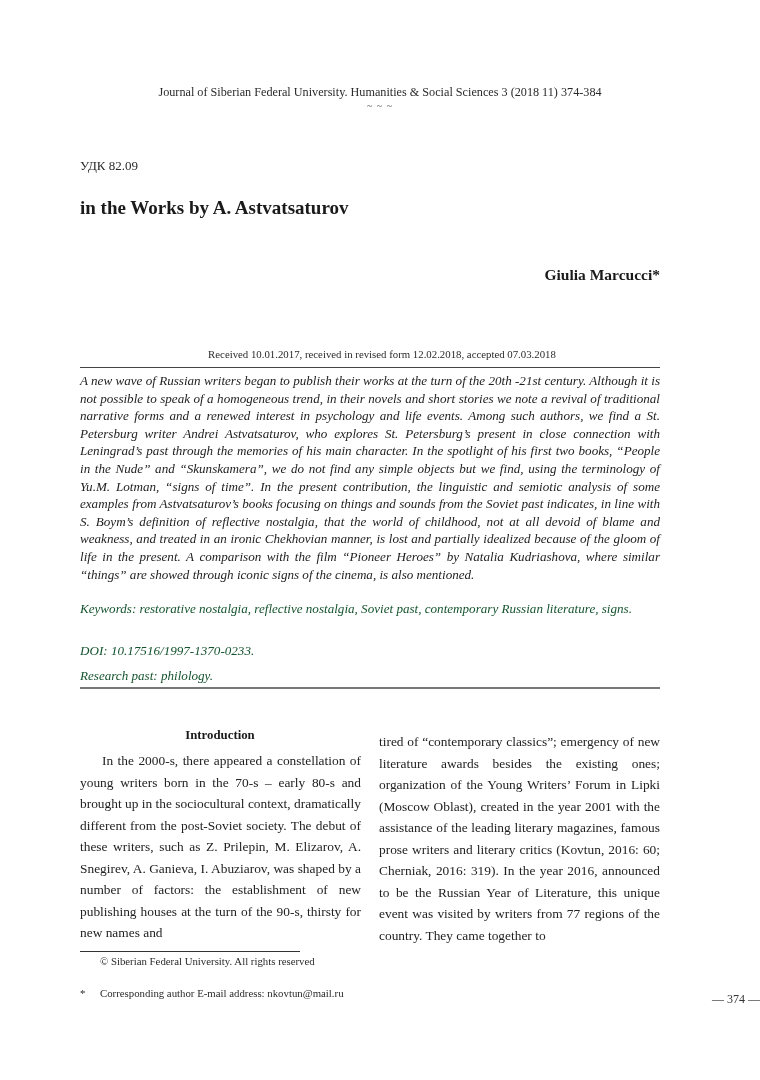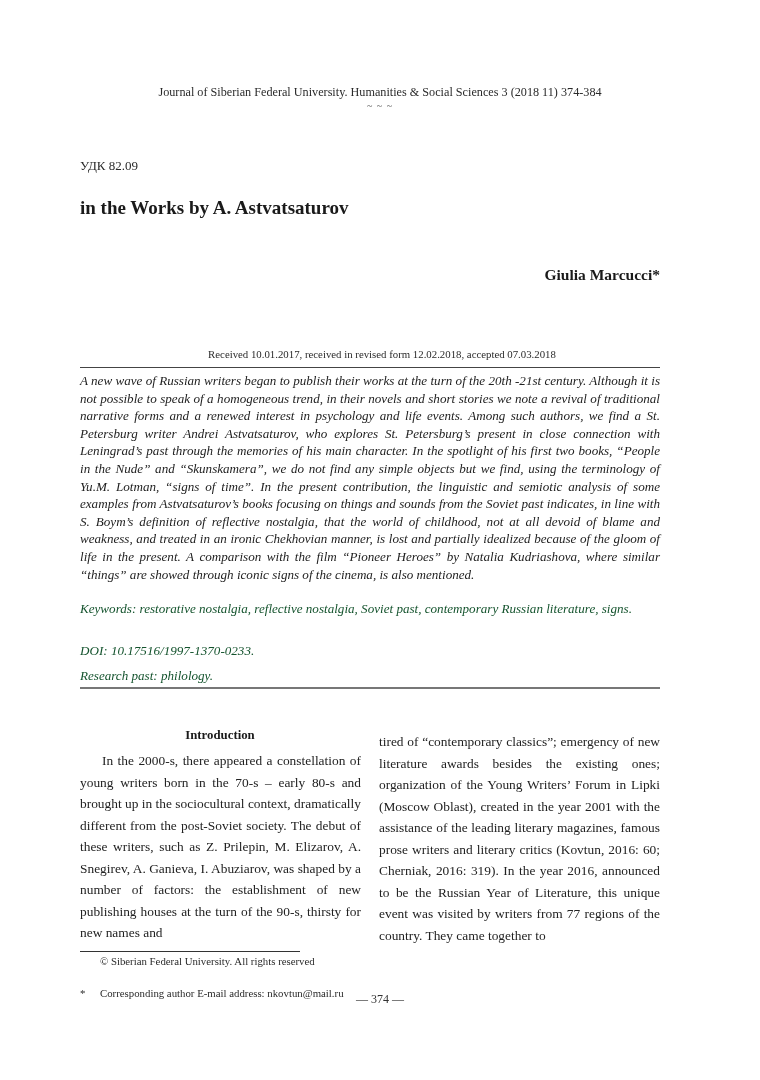--- a/index.html
+++ b/index.html
@@ -58,21 +58,21 @@
     font-size: 13.4px; line-height: 21.5px; text-align: justify; color: #222;
   }
   .col-left { left: 80px; top: 750px; text-indent: 22px; }
   .col-right { left: 379px; top: 731px; }
   .fn-rule { left: 80px; width: 220px; top: 951px; height: 0; border-top: 1px solid #333; }
   .footnote { left: 80px; font-size: 10.8px; line-height: 14px; color: #2a2a2a; }
   .fn1 { top: 954px; padding-left: 20px; }
   .fn2 { top: 968px; margin-top: 18px; }
   .fn2 .star { display: inline-block; width: 20px; }
   .page-num {
-    left: 0; width: 760px; top: 992px; text-align: center;
+    left: 0; width: 760px; top: 992px; text-align: right;
     font-size: 12px; color: #333;
   }
 </style>
 </head>
 <body>
 
 <div class="abs journal-header">Journal of Siberian Federal University. Humanities &amp; Social Sciences 3 (2018 11) 374-384</div>
 <div class="abs tilde">~ ~ ~</div>
 
 <div class="abs udc">УДК 82.09</div>

